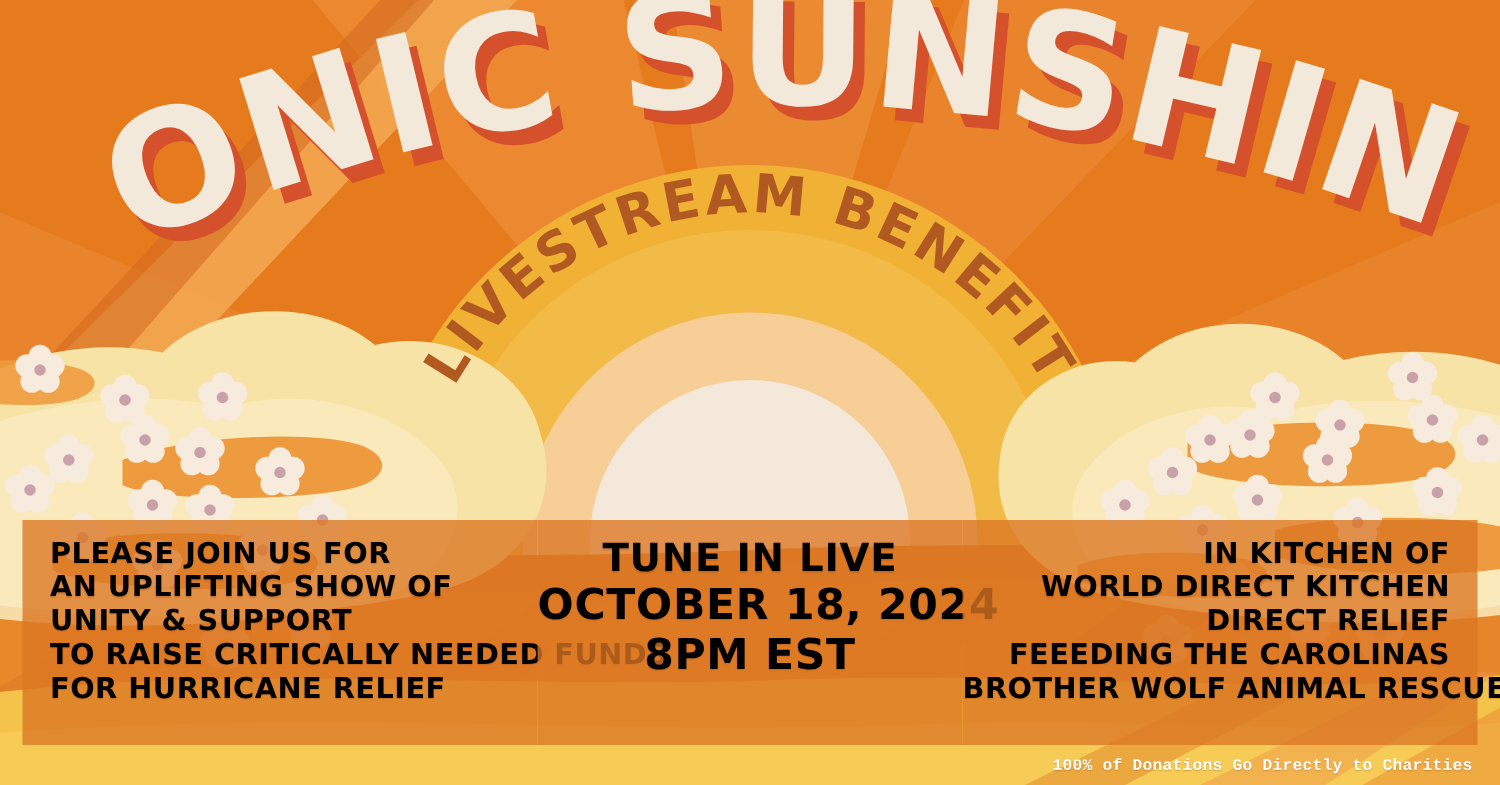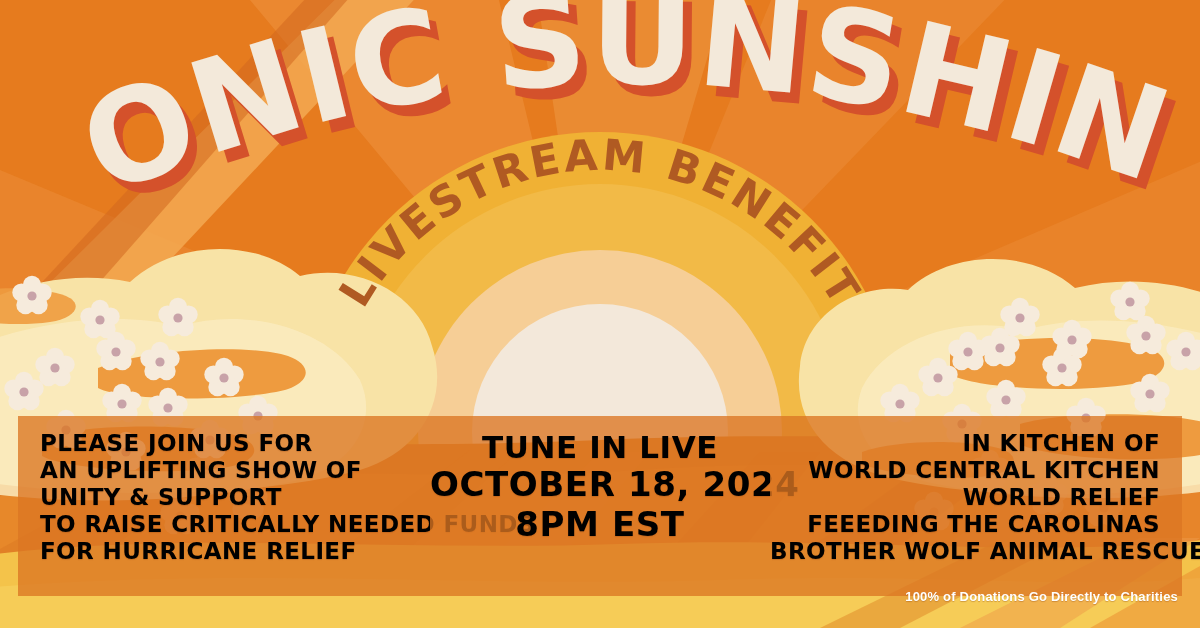--- a/index.html
+++ b/index.html
@@ -70,23 +70,23 @@
   #panel-right{
     left:770px; top:416px; width:412px; height:180px;
     padding:14px 22px 0 0;
     font-size:23px; letter-spacing:.4px;
     text-align:right;
   }
   .panel div{ white-space:nowrap; }
 
   .fineprint{
     position:absolute;
-    right:22px; bottom:24px;
+    right:22px; bottom:8px;
     color:#FFFFFF;
-    font-family:Liberation Sans, sans-serif;
+    font-family:Liberation Mono, monospace;
     font-weight:bold;
     font-size:13px;
     letter-spacing:.2px;
     text-shadow:0 1px 1px rgba(140,65,12,.35);
   }
 </style>
 </head>
 <body>
 
 <div class="poster">
@@ -256,21 +256,21 @@
   </div>
 
   <div class="panel" id="panel-center">
     <div class="l1">TUNE IN LIVE</div>
     <div>OCTOBER 18, 2024</div>
     <div>8PM EST</div>
   </div>
 
   <div class="panel" id="panel-right">
     <div>IN KITCHEN OF</div>
-    <div>WORLD CENTRAL KITCHEN</div>
-    <div>WORLD RELIEF</div>
+    <div>WORLD DIRECT KITCHEN</div>
+    <div>DIRECT RELIEF</div>
     <div>FEEEDING THE CAROLINAS</div>
     <div>BROTHER WOLF ANIMAL RESCUE</div>
   </div>
 
   <div class="fineprint">100% of Donations Go Directly to Charities</div>
 
 </div>
 
 </body></html>

